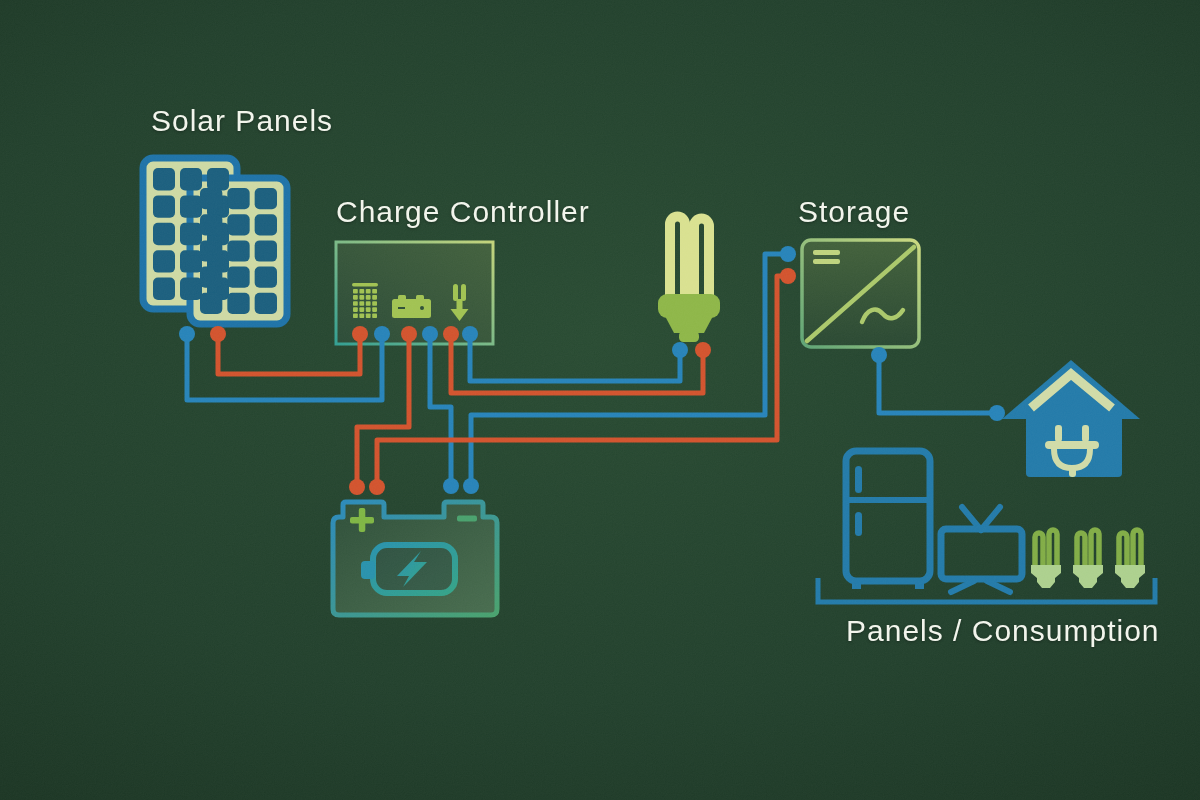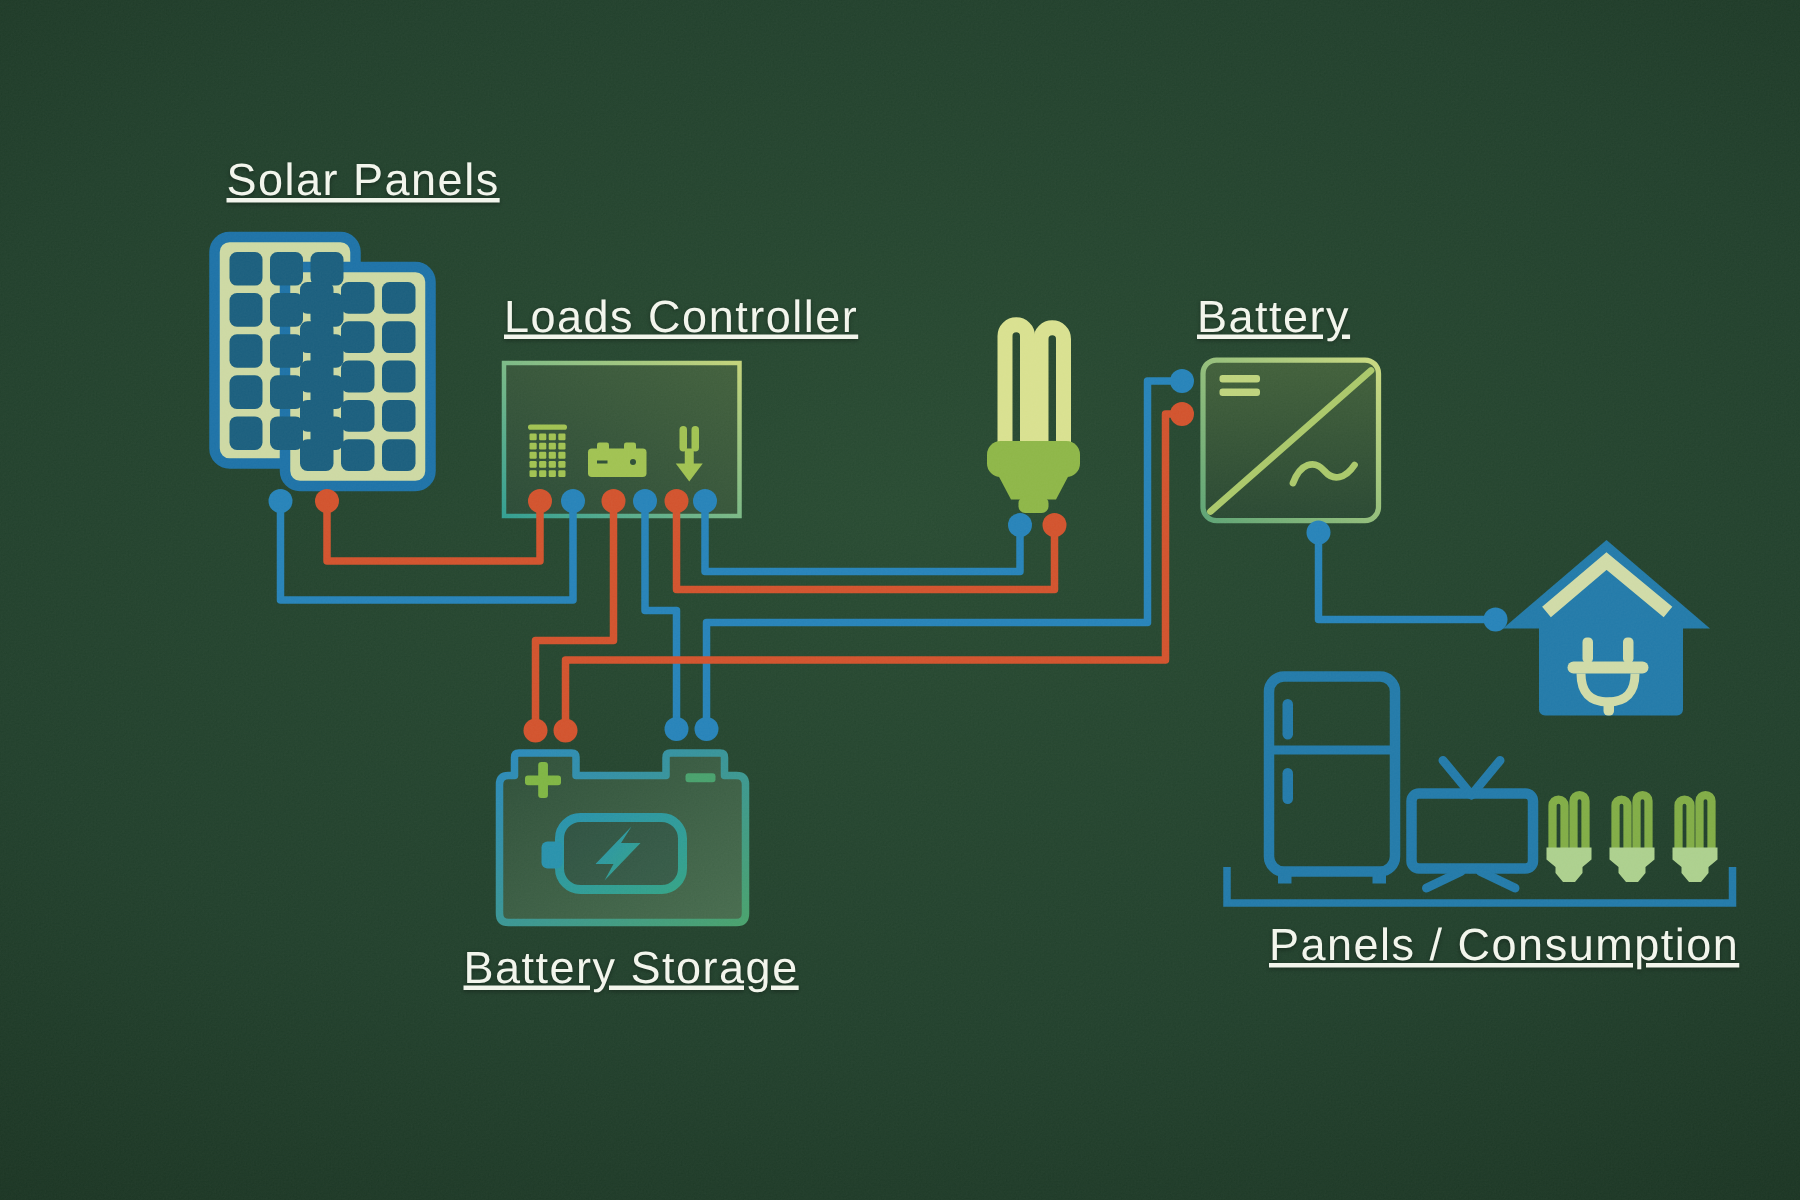--- a/index.html
+++ b/index.html
@@ -7,21 +7,20 @@
     position:relative;width:1200px;height:800px;overflow:hidden;
     background:radial-gradient(115% 95% at 50% 42%, #25482f 0%, #1e3d29 48%, #162f1e 82%, #112718 100%);
     font-family:"Liberation Sans",sans-serif;
   }
   .art{position:absolute;left:0;top:0;width:1200px;height:800px;}
   .label{
     position:absolute;color:#f2f5ec;
     font:400 30px/1.1 "Liberation Sans",sans-serif;
     letter-spacing:1px;white-space:nowrap;
     text-shadow:0 1px 3px rgba(0,0,0,.35);
-    text-decoration:underline;
   }
 </style>
 </head>
 <body>
 
 <div class="canvas">
   <svg class="art" viewBox="0 0 1200 800">
     <defs>
       <linearGradient id="gCtrlS" x1="0" y1="1" x2="1" y2="0">
         <stop offset="0" stop-color="#2f9d90"></stop>
@@ -242,17 +241,16 @@
         <circle cx="703" cy="350" r="8" fill="#d1502a"></circle>
         <polyline points="377,487 377,440 777,440 777,276 788,276" fill="none" stroke="#d1502a" stroke-width="5" stroke-linejoin="round"></polyline>
         <circle cx="377" cy="487" r="8" fill="#d1502a"></circle>
         <circle cx="788" cy="276" r="8" fill="#d1502a"></circle>
       </g>
 
     <rect width="1200" height="800" filter="url(#grain)" opacity="0.045"></rect>
   </svg>
 
   <div class="label" style="left:151px;top:104px">Solar Panels</div>
-  <div class="label" style="left:336px;top:195px">Loads Controller</div>
-  <div class="label" style="left:798px;top:195px">Battery</div>
-  <div class="label" style="left:309px;top:629px">Battery Storage</div>
+  <div class="label" style="left:336px;top:195px">Charge Controller</div>
+  <div class="label" style="left:798px;top:195px">Storage</div>
   <div class="label" style="left:846px;top:614px">Panels / Consumption</div>
 </div>
 
 </body></html>

